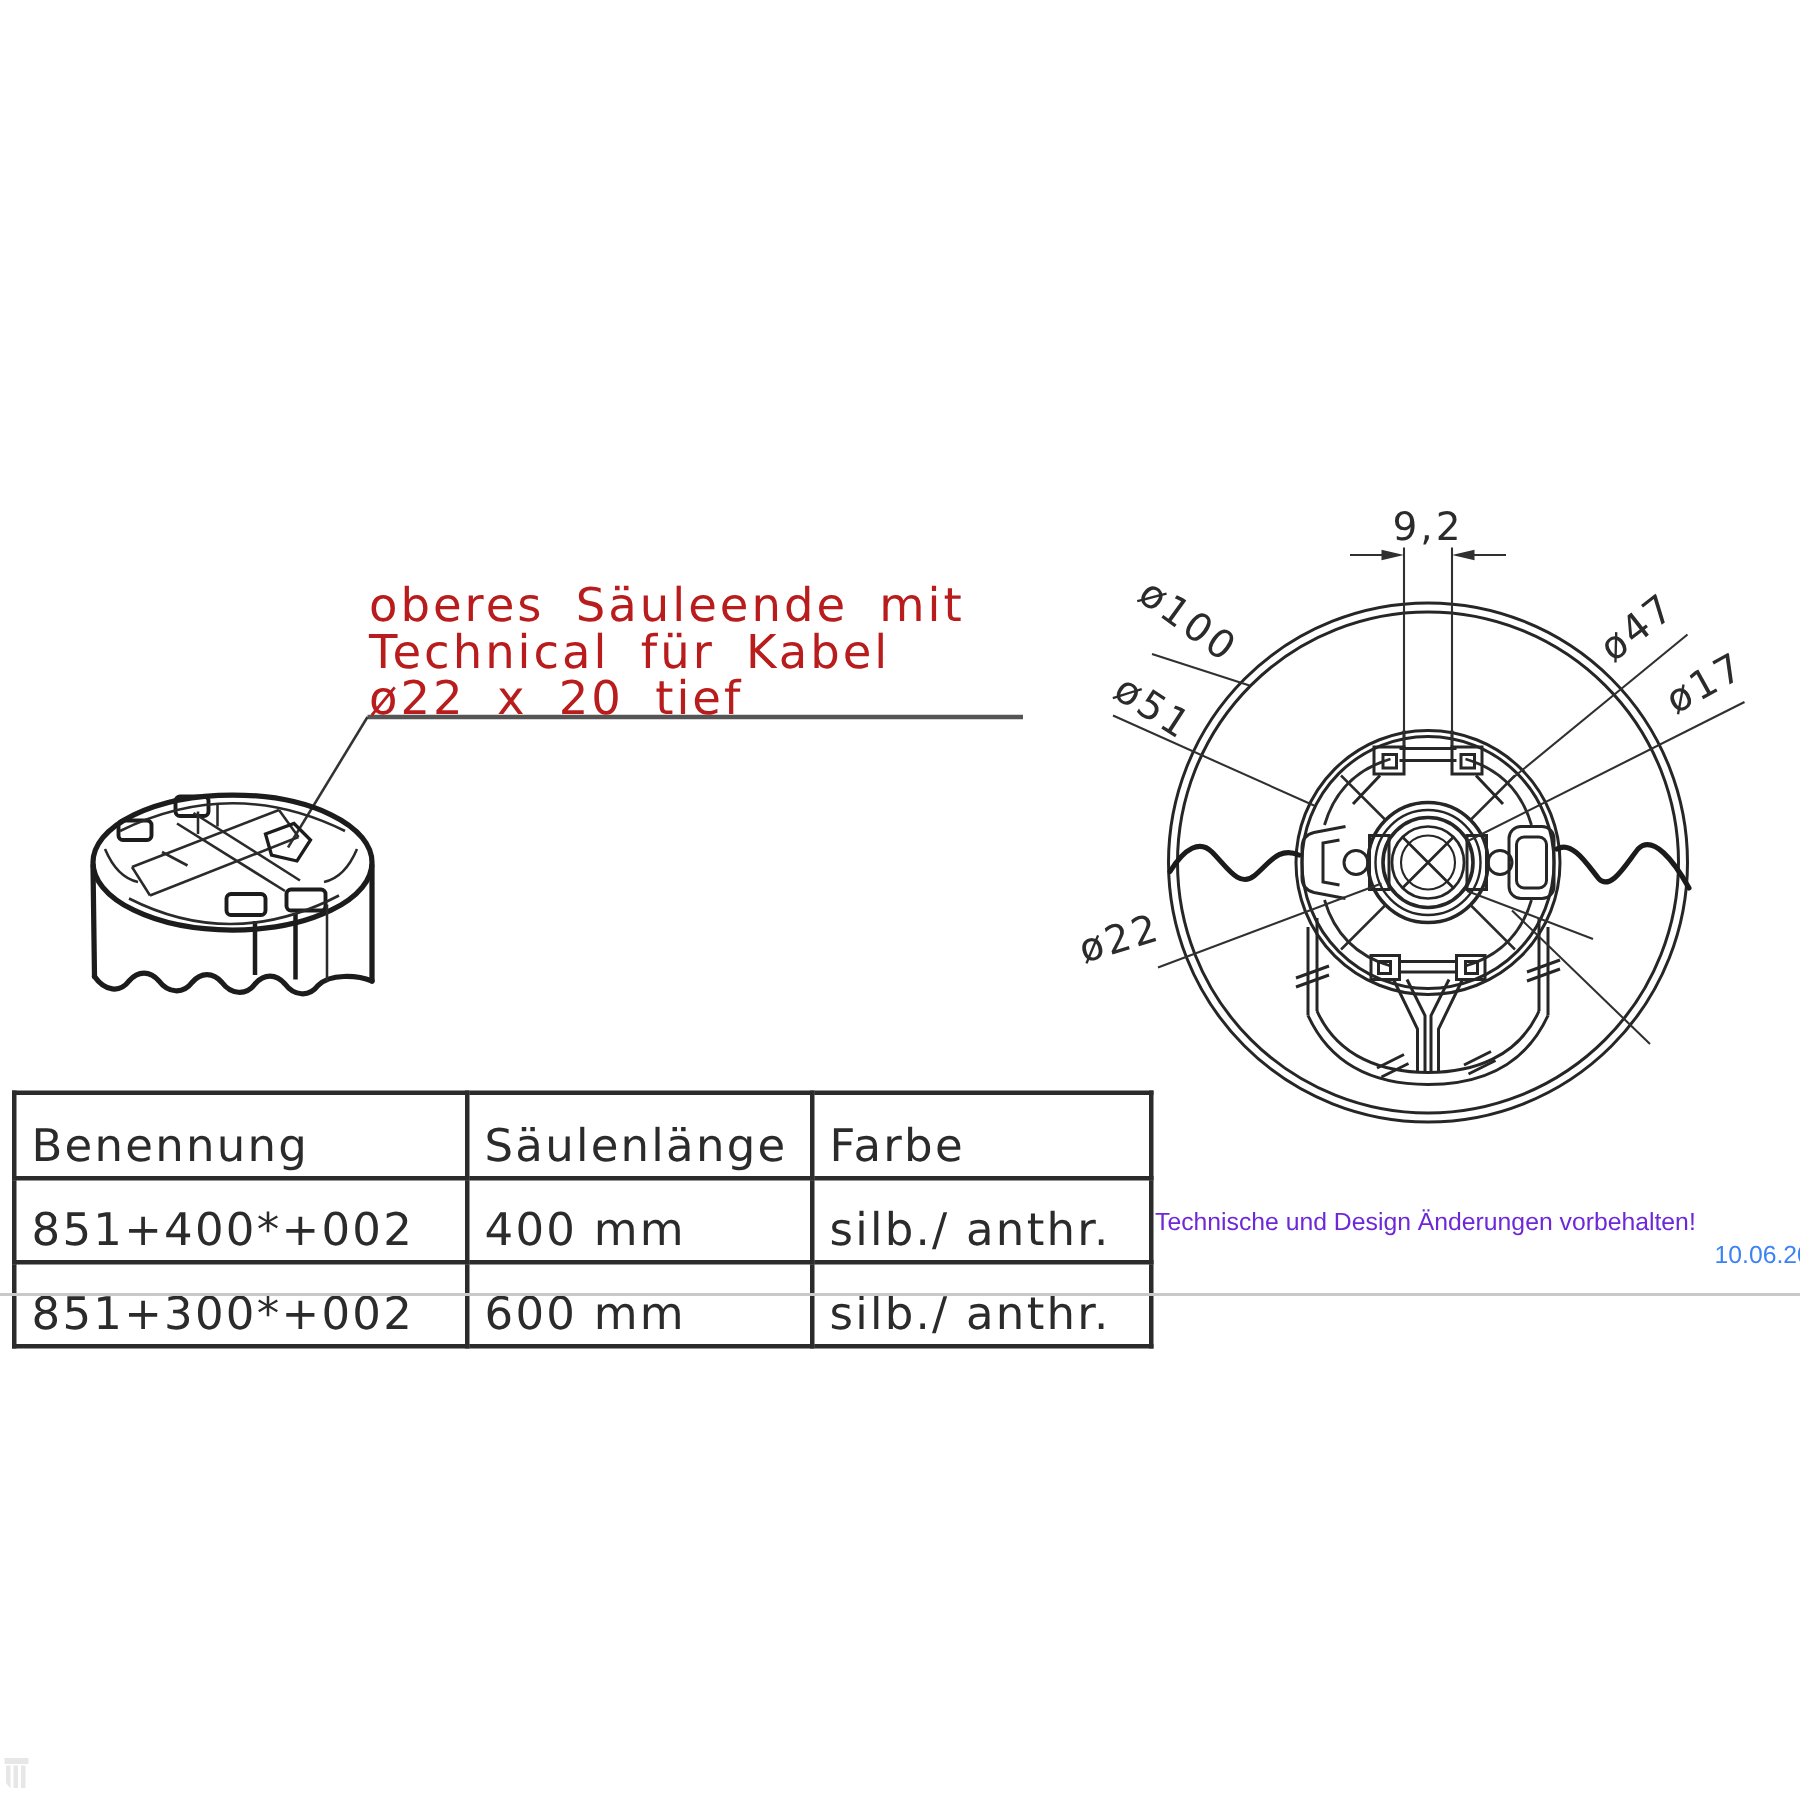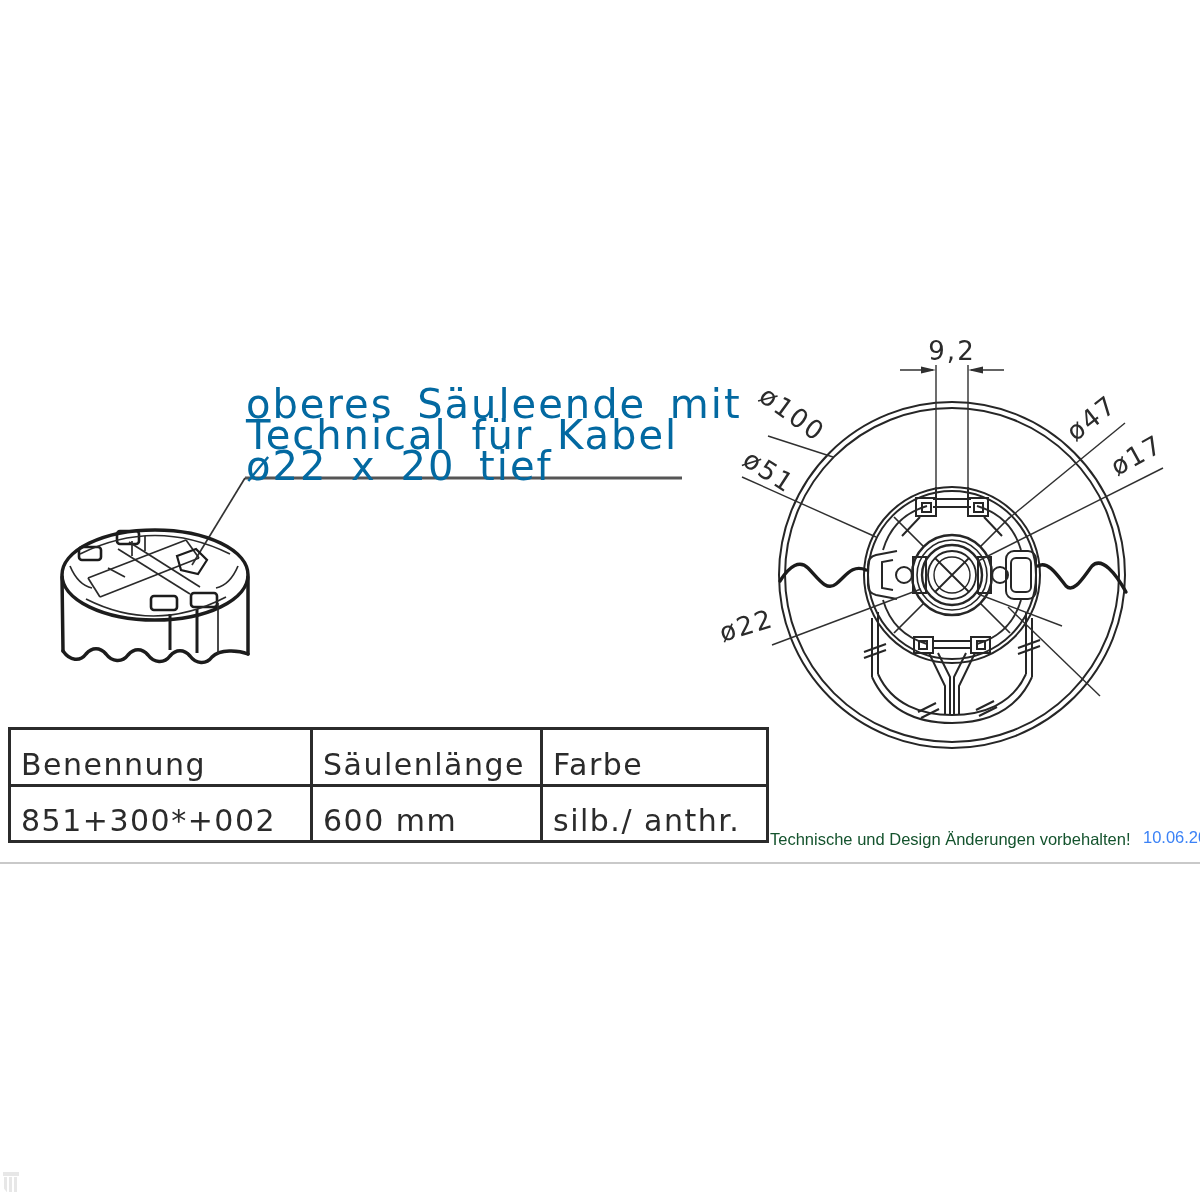--- a/index.html
+++ b/index.html
@@ -1,31 +1,31 @@
 <!DOCTYPE html>
 <html><head>
 <meta charset="utf-8">
 <style>
   html,body{margin:0;padding:0;background:#fff;}
   .sheet{position:relative;width:1200px;height:1200px;background:#ffffff;overflow:hidden;
          font-family:"DejaVu Sans",sans-serif;border-radius:25px;}
   svg{position:absolute;left:0;top:0;}
-  .cad-note{position:absolute;left:246px;top:389px;font-size:40px;line-height:31px;
-            letter-spacing:2px;word-spacing:9px;color:#0369a1;white-space:nowrap;font-weight:400;}
+  .cad-note{position:absolute;left:246px;top:389px;font-size:31px;line-height:31px;
+            letter-spacing:2px;word-spacing:9px;color:#b91c1c;white-space:nowrap;font-weight:400;}
   .spec-table{position:absolute;left:8px;top:727px;border-collapse:collapse;
               font-size:30px;letter-spacing:1.5px;color:#2b2b2b;table-layout:fixed;}
   .spec-table td,.spec-table th{border:3px solid #2b2b2b;text-align:left;font-weight:400;
               padding:16px 0 2px 10px;white-space:nowrap;overflow:hidden;}
   .spec-table th{height:36px;}
   .spec-table td{height:33px;}
   .col-name{width:289px;}
   .col-len{width:217px;}
   .col-color{width:213px;}
   .footer-note{position:absolute;left:770px;top:803px;font-size:16.5px;line-height:25px;
-               color:#14532d;font-family:"Liberation Sans",sans-serif;white-space:nowrap;margin-top:24px;}
+               color:#6d28d9;font-family:"Liberation Sans",sans-serif;white-space:nowrap;}
   .footer-date{position:absolute;left:1131px;top:828px;font-size:16.5px;color:#3b82f6;
                font-family:"Liberation Sans",sans-serif;margin-left:12px;}
   .divider{position:absolute;left:0;top:862px;width:1200px;height:2px;background:#c9c9c9;}
   .logo-mark{position:absolute;left:3px;top:1172px;width:16px;height:20px;}
   .logo-mark .bar{position:absolute;background:#e7e7e7;}
   .dim-label{font-size:26px;letter-spacing:2px;fill:#2b2b2b;
              font-family:"DejaVu Sans",sans-serif;}
 </style>
 </head>
 <body>
@@ -209,20 +209,25 @@
   <table class="spec-table">
     <thead>
       <tr>
         <th class="col-name">Benennung</th>
         <th class="col-len">Säulenlänge</th>
         <th class="col-color">Farbe</th>
       </tr>
     </thead>
     <tbody>
       <tr>
+        <td>851+400*+002</td>
+        <td>400 mm</td>
+        <td>silb./ anthr.</td>
+      </tr>
+      <tr>
         <td>851+300*+002</td>
         <td>600 mm</td>
         <td>silb./ anthr.</td>
       </tr>
     </tbody>
   </table>
 
   <div class="footer-note">
     <div>Technische und Design Änderungen vorbehalten!</div>
   </div>

